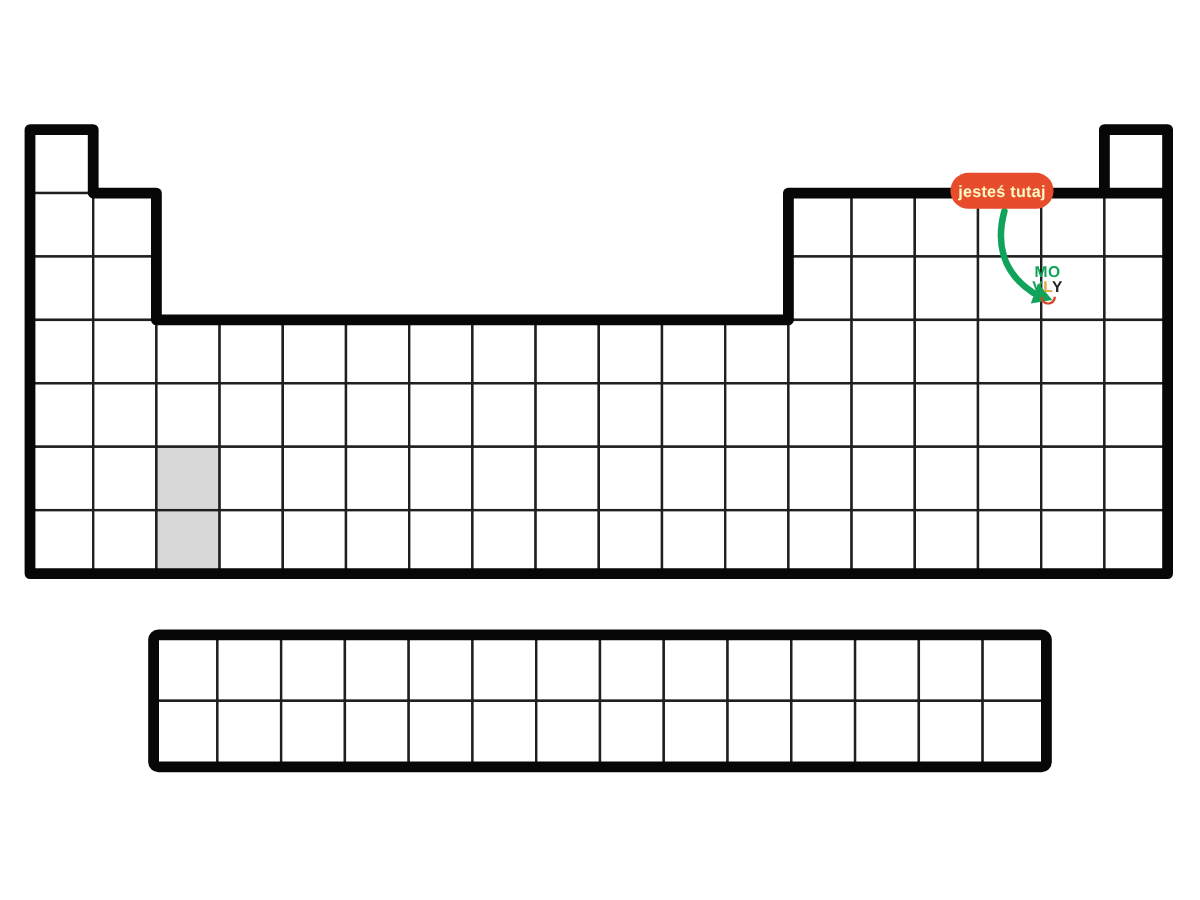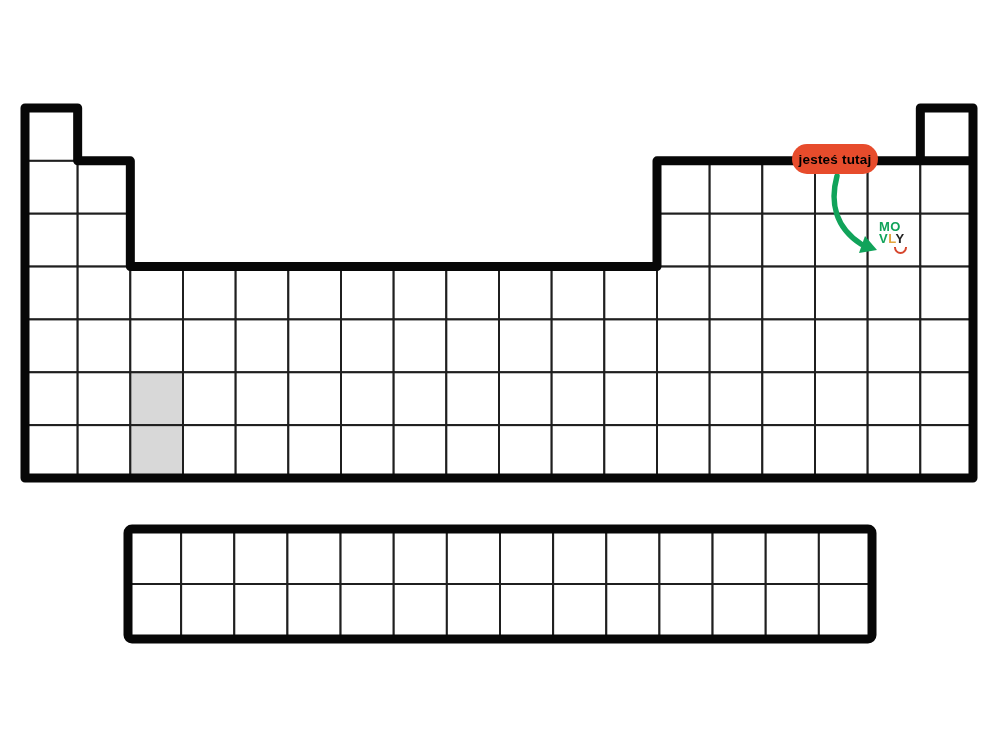--- a/index.html
+++ b/index.html
@@ -32,23 +32,24 @@
     align-items: center;
     justify-content: center;
     font-weight: bold;
     font-size: 13.5px;
     letter-spacing: 0.2px;
     z-index: 3;
     box-sizing: border-box;
   }
   .logo {
     position: absolute;
-    left: 879px;
+    left: 852px;
     top: 221px;
     width: 42px;
+    text-align: center;
     z-index: 2;
     line-height: 1;
   }
   .logo-line {
     font-size: 13px;
     font-weight: bold;
     letter-spacing: 0.5px;
     line-height: 0.92;
     white-space: nowrap;
   }
@@ -184,21 +185,21 @@
       <rect x="659.4285714285714" y="584" width="53.142857142857146" height="55" fill="#ffffff" stroke="#1f1f1f" stroke-width="2"></rect>
       <rect x="712.5714285714286" y="584" width="53.142857142857146" height="55" fill="#ffffff" stroke="#1f1f1f" stroke-width="2"></rect>
       <rect x="765.7142857142858" y="584" width="53.142857142857146" height="55" fill="#ffffff" stroke="#1f1f1f" stroke-width="2"></rect>
       <rect x="818.8571428571429" y="584" width="53.142857142857146" height="55" fill="#ffffff" stroke="#1f1f1f" stroke-width="2"></rect>
       <path d="M25,108H77.66666666666666V160.85714285714286H130.33333333333331V266.57142857142856H657V160.85714285714286H920.3333333333333V108H973V478H25Z M920.3333333333333,160.85714285714286H973" fill="none" stroke="#070707" stroke-width="9" stroke-linejoin="round" stroke-linecap="round"></path>
       <rect x="128" y="529" width="744" height="110" fill="none" stroke="#070707" stroke-width="9" rx="4" stroke-linejoin="round"></rect>
       <path d="M837,176 C830,202 835,227 861,244" fill="none" stroke="#11a35a" stroke-width="5.5" stroke-linecap="round"></path>
       <polygon points="877,250 859,253 865,236" fill="#11a35a"></polygon>
     </svg>
 
-  <div class="badge" id="badge" style="background: rgb(231, 76, 44); color: #000000;">
+  <div class="badge" id="badge" style="background: rgb(231, 76, 44); color: #fef9c3;">
     <span>jesteś tutaj</span>
   </div>
 
   <div class="logo" id="logo">
     <div class="logo-line" id="logo-line1"><span style="color: rgb(17, 163, 90);">M</span><span style="color: rgb(17, 163, 90);">O</span></div>
     <div class="logo-line" id="logo-line2"><span style="color: rgb(17, 163, 90);">V</span><span style="color: rgb(226, 164, 60);">L</span><span style="color: rgb(34, 34, 34);">Y</span></div>
     <div class="logo-smile" id="logo-smile" style="border-color: rgb(214, 69, 44);"></div>
   </div>
 
 </div>

